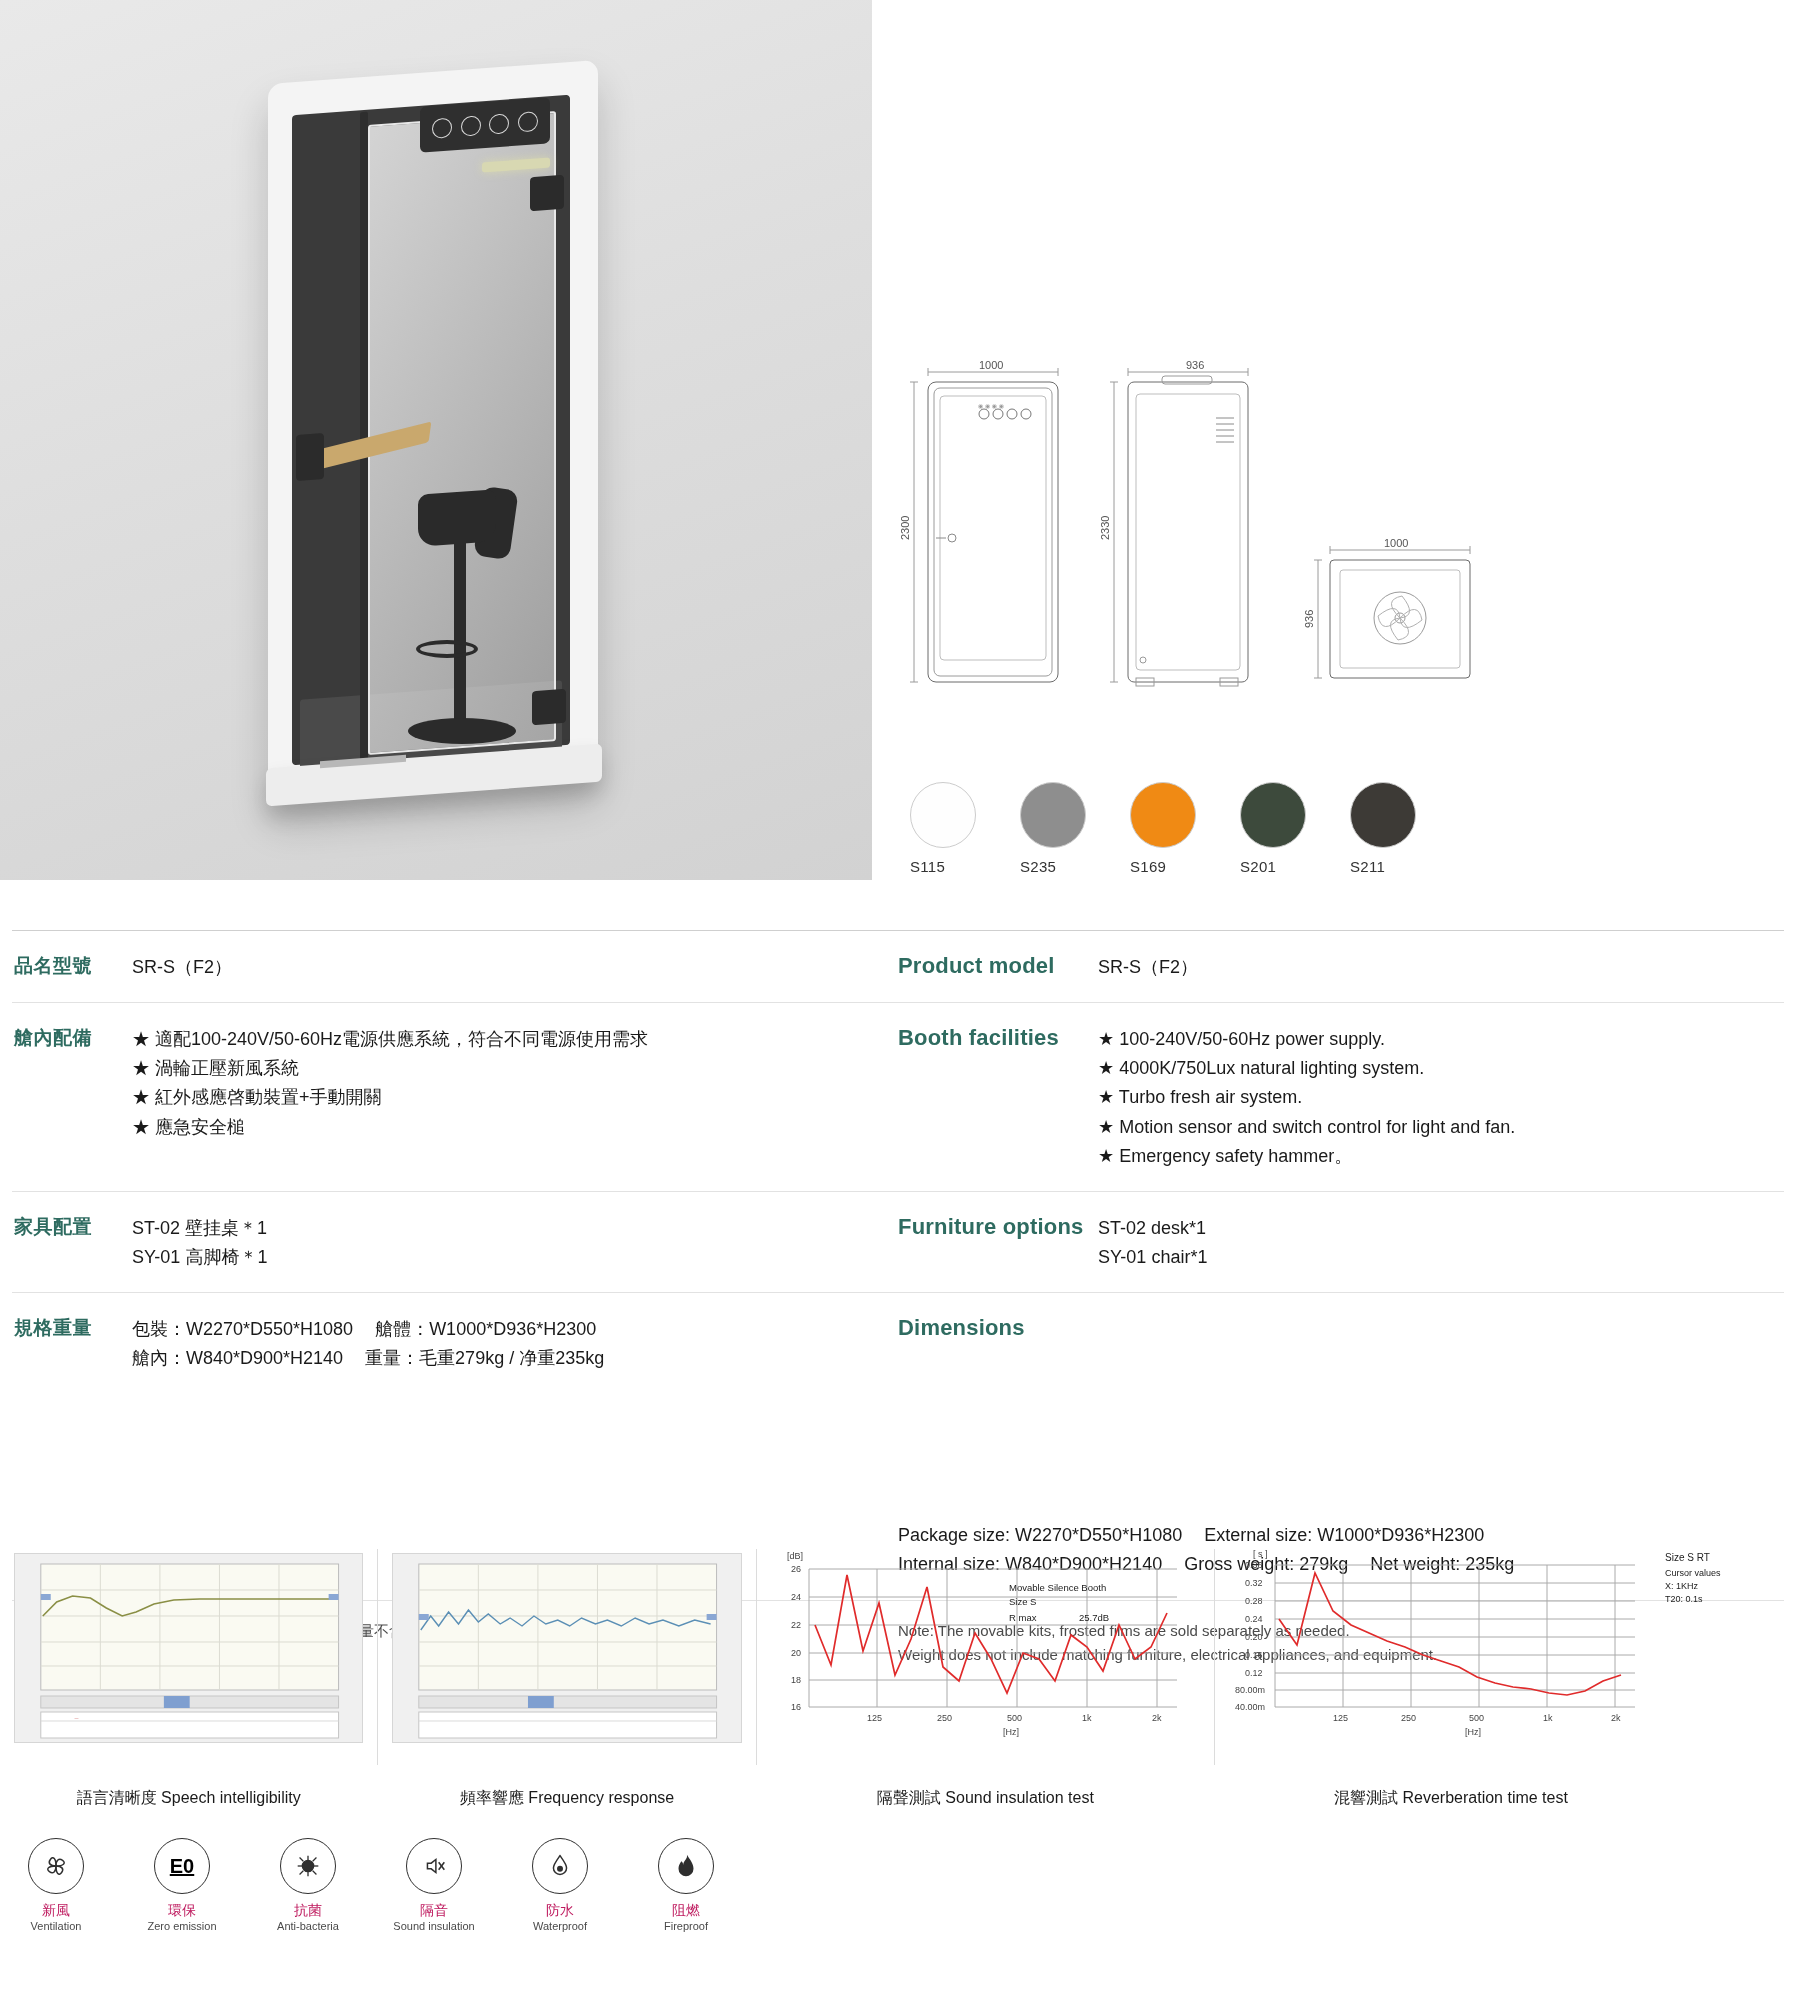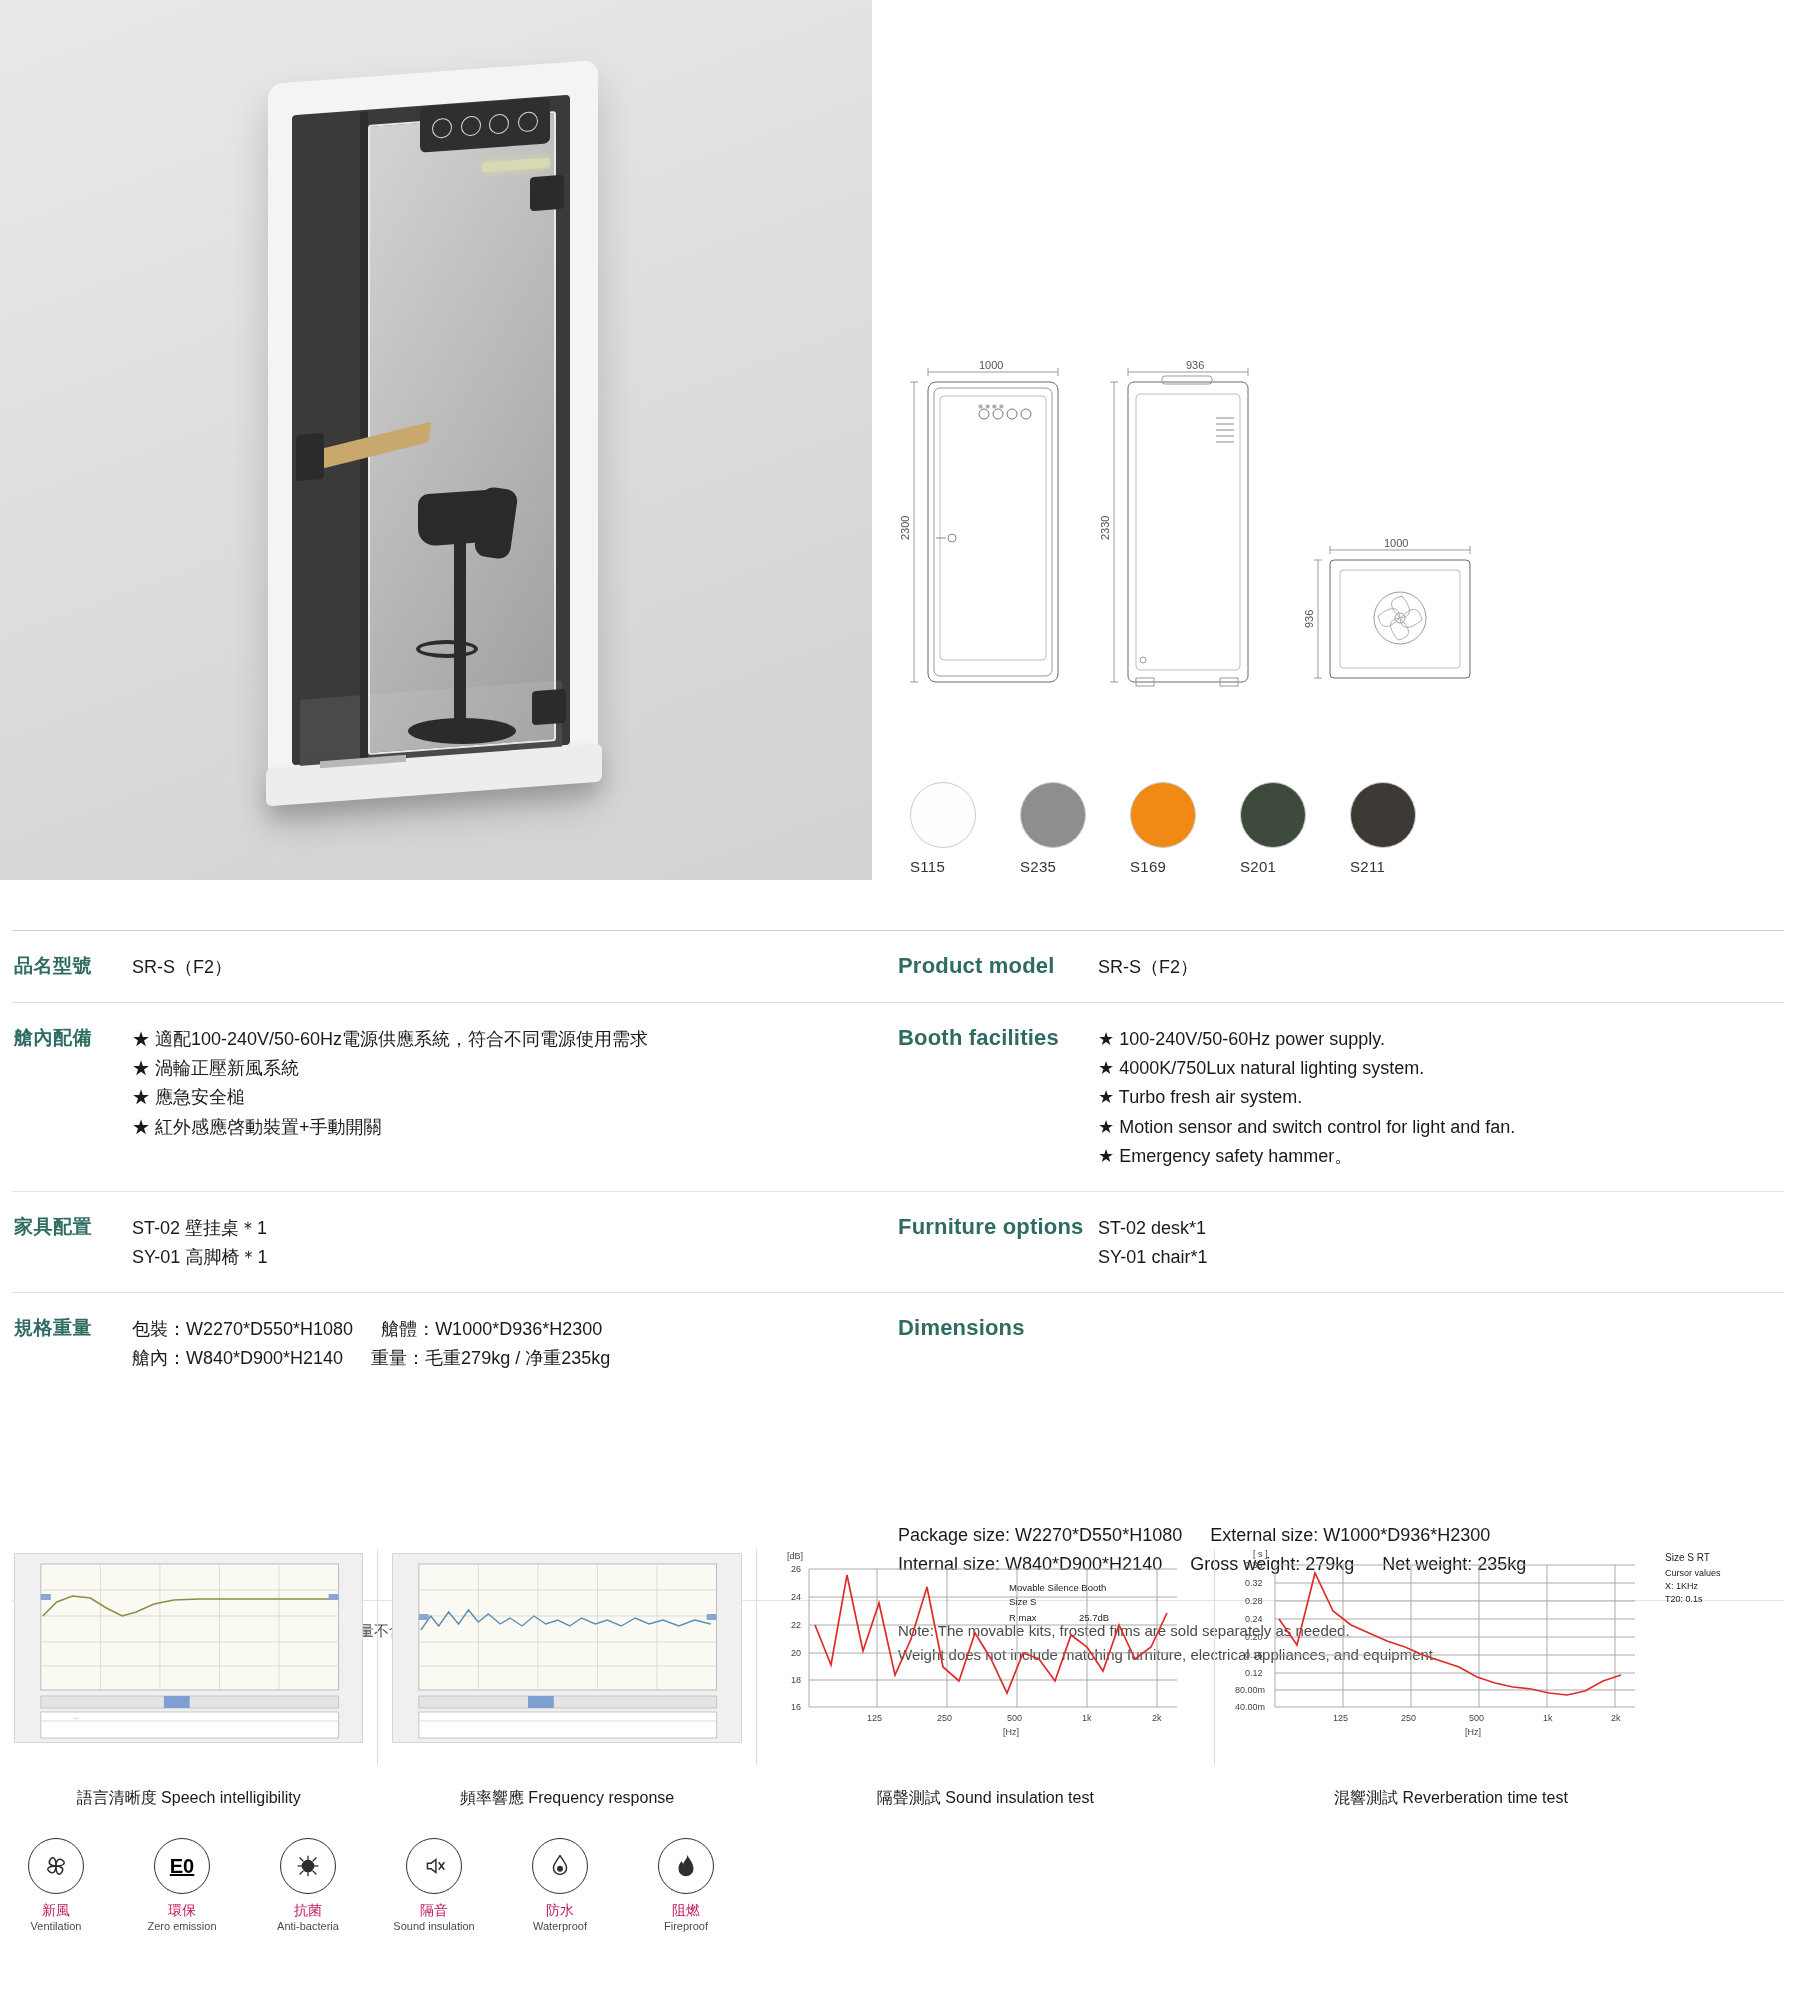--- a/index.html
+++ b/index.html
@@ -136,21 +136,21 @@
   .lbl-cn {
     width:118px; flex:0 0 118px;
     color:#2e6b60; font-size:19px; font-weight:bold; letter-spacing:.5px;
   }
   .lbl-en {
     width:200px; flex:0 0 200px;
     color:#2e6b60; font-size:22px; font-weight:bold; letter-spacing:.2px;
   }
   .val { font-size:18px; color:#1a1a1a; line-height:1.62; }
   .val .line { white-space:pre; }
-  .dim-grid .dline { display:flex; gap:28px; }
+  .dim-grid .dline { display:flex; gap:22px; }
   .dim-grid .dcell { font-size:18px; }
   .note-row { padding:18px 14px 12px 14px; display:flex; }
   .note { font-size:15px; color:#4a4a4a; line-height:1.6; }
   .note-cn { width:50%; }
   .note-en { width:50%; }
 
   
   .charts {
     position:absolute; left:0; top:1545px; width:1796px; height:260px;
     display:flex;
@@ -329,22 +329,22 @@
   </div>
 
   <div class="rule thin"></div>
 
   <div class="row">
     <div class="col">
       <div class="lbl-cn">艙內配備</div>
       <div class="val">
         <div class="line">★ 適配100-240V/50-60Hz電源供應系統，符合不同電源使用需求</div>
         <div class="line">★ 渦輪正壓新風系統</div>
+        <div class="line">★ 紅外感應啓動裝置+手動開關</div>
         <div class="line">★ 應急安全槌</div>
-        <div class="line">★ 紅外感應啓動裝置+手動開關</div>
       </div>
     </div>
     <div class="col">
       <div class="lbl-en">Booth facilities</div>
       <div class="val">
         <div class="line">★ 100-240V/50-60Hz power supply.</div>
         <div class="line">★ 4000K/750Lux natural lighting system.</div>
         <div class="line">★ Turbo fresh air system.</div>
         <div class="line">★ Motion sensor and switch control for light and fan.</div>
         <div class="line">★ Emergency safety hammer。</div>

